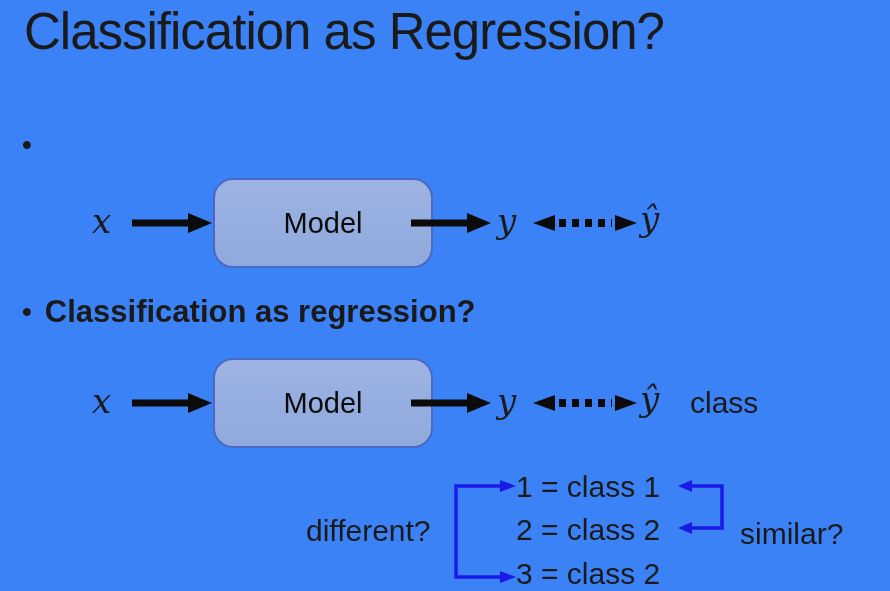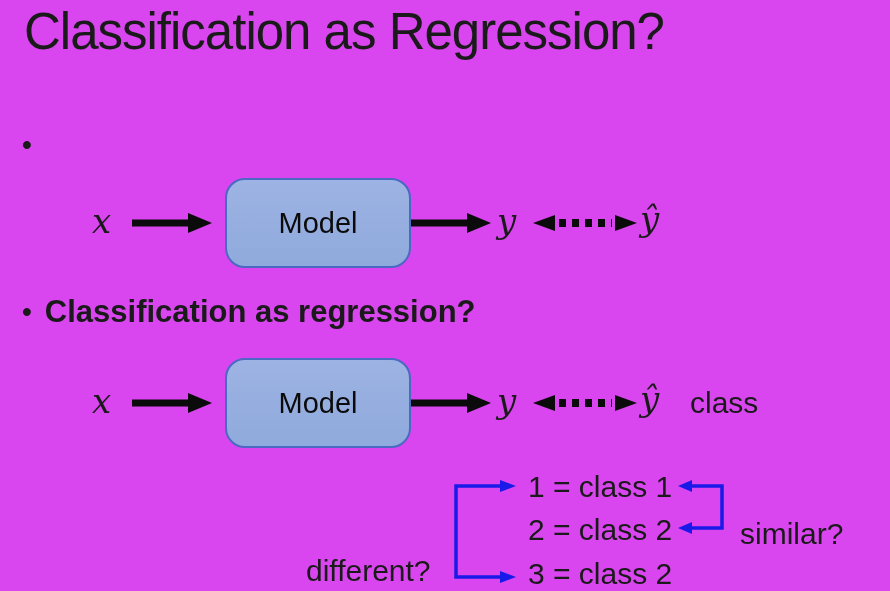--- a/index.html
+++ b/index.html
@@ -1,17 +1,17 @@
 <!DOCTYPE html>
 <html style="--box-fill: #8FAADC; --box-fill-light: #9DB3E3; --box-border: #4A69C2; --bracket-blue: #1A1AE8; --text-black: #1A1A1A;"><head>
 <meta charset="utf-8">
 <style>
   html,body { margin:0; padding:0; background:#fff; }
   .slide {
-    position:relative; width:890px; height:591px; background:#d946ef;
+    position:relative; width:890px; height:591px; background:#3b82f6;
     font-family:"Liberation Sans", sans-serif; color:var(--text-black,#1a1a1a);
     overflow:hidden;
   }
   .abs { position:absolute; }
 
   .title {
     left:24px; top:2px; font-size:51px; font-weight:300;
     letter-spacing:-1px; white-space:nowrap;
   }
 
@@ -38,36 +38,36 @@
   .fyhat { left:640px; top:-22px; }
 
   .arrow { position:absolute; display:block; }
   .fa1 { left:130px; top:-12px; }
   .fa2 { left:409px; top:-12px; }
   .fd  { left:533px; top:-10px; }
   .arrow line    { stroke:#0b0b0b; }
   .arrow polygon { fill:#0b0b0b; }
 
   .model-box {
-    position:absolute; left:225px; top:-45px;
-    width:186px; height:90px; box-sizing:border-box;
+    position:absolute; left:213px; top:-45px;
+    width:220px; height:90px; box-sizing:border-box;
     border-radius:20px;
     background:linear-gradient(180deg, var(--box-fill-light,#9db3e3), var(--box-fill,#8faadc));
     border:2.5px solid var(--box-border,#4a69c2);
     display:flex; align-items:center; justify-content:center;
     font-size:29px; color:#0b0b0b;
   }
 
   .fclass { position:absolute; left:690px; top:-17px; font-size:30px; line-height:34px; }
 
   .plain30 { font-size:30px; line-height:34px; white-space:nowrap; }
-  .q-different { left:306px; top:514px;margin-top:40px; }
+  .q-different { left:306px; top:514px; }
   .q-similar   { left:740px; top:517px; }
 
-  .class-line { position:absolute; left:528px; font-size:30px; line-height:34px; white-space:nowrap; }
+  .class-line { position:absolute; left:516px; font-size:30px; line-height:34px; white-space:nowrap; }
   .cl0 { top:470px; }
   .cl1 { top:513px; }
   .cl2 { top:557px; }
 
   .blue-bracket path    { stroke:var(--bracket-blue,#1a1ae8); fill:none; stroke-width:3.5; }
   .blue-bracket polygon { fill:var(--bracket-blue,#1a1ae8); }
   .lbracket { left:450px; top:478px; }
   .rbracket { left:676px; top:478px; }
 </style>
 </head>

